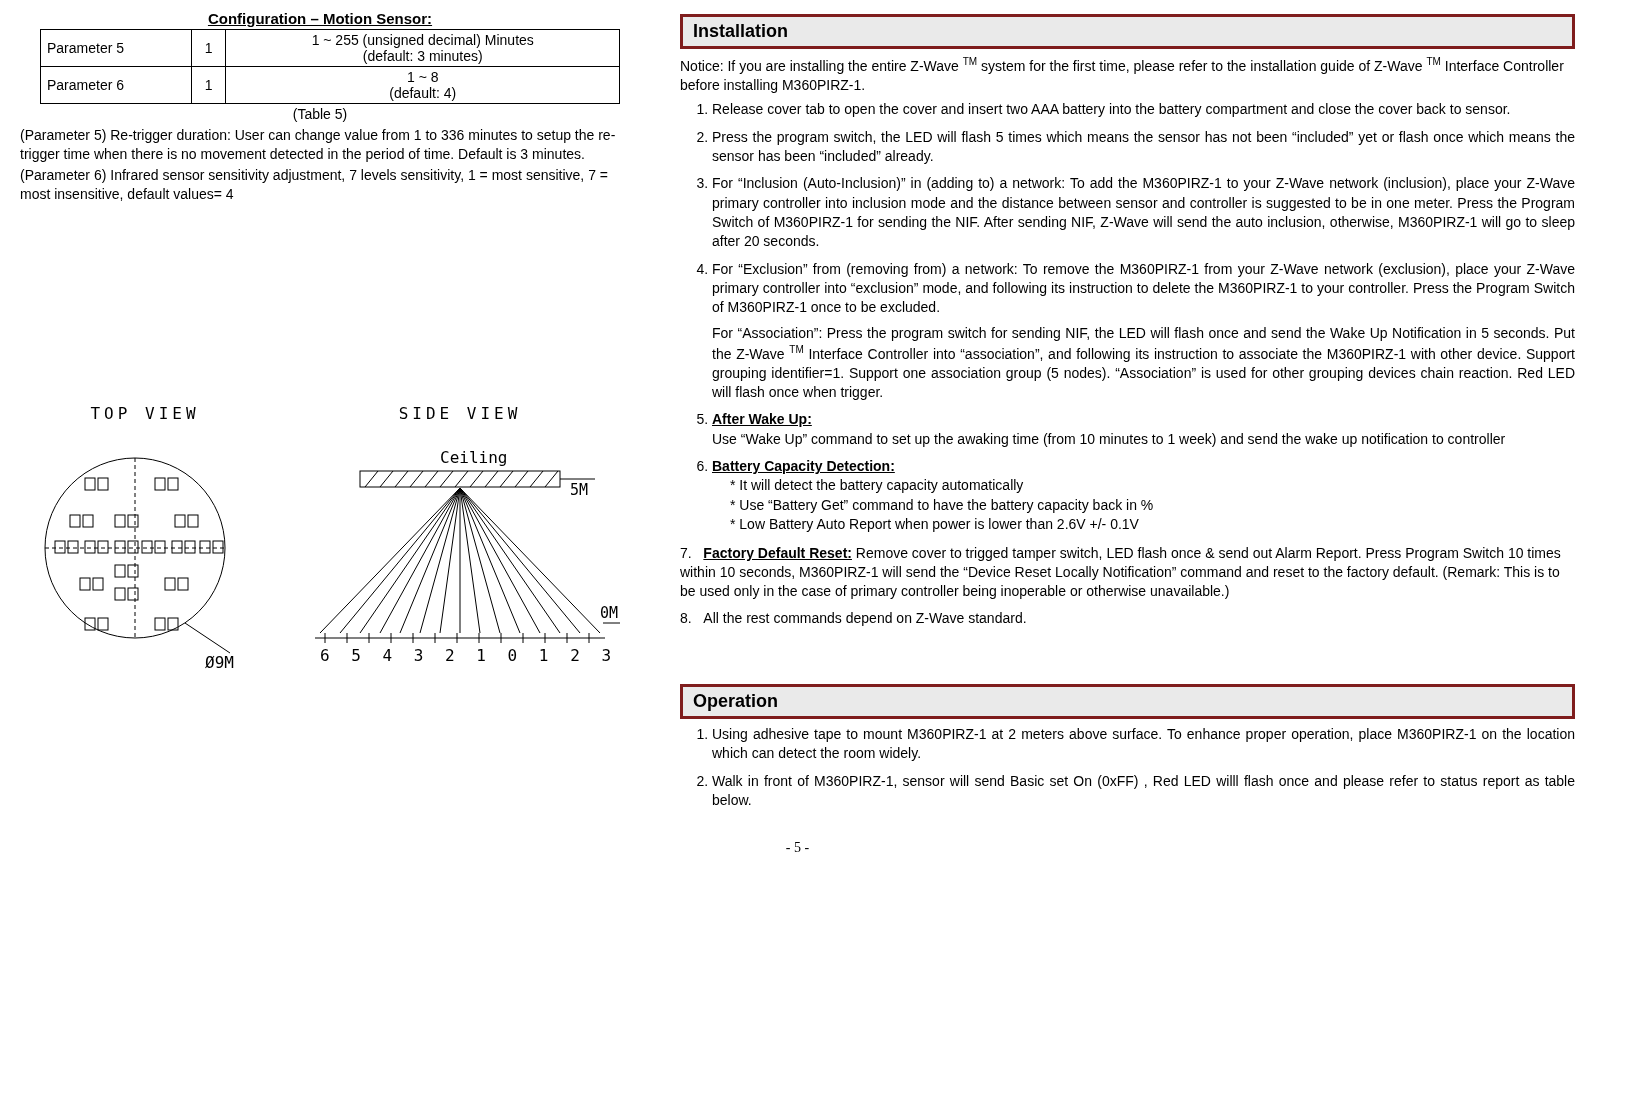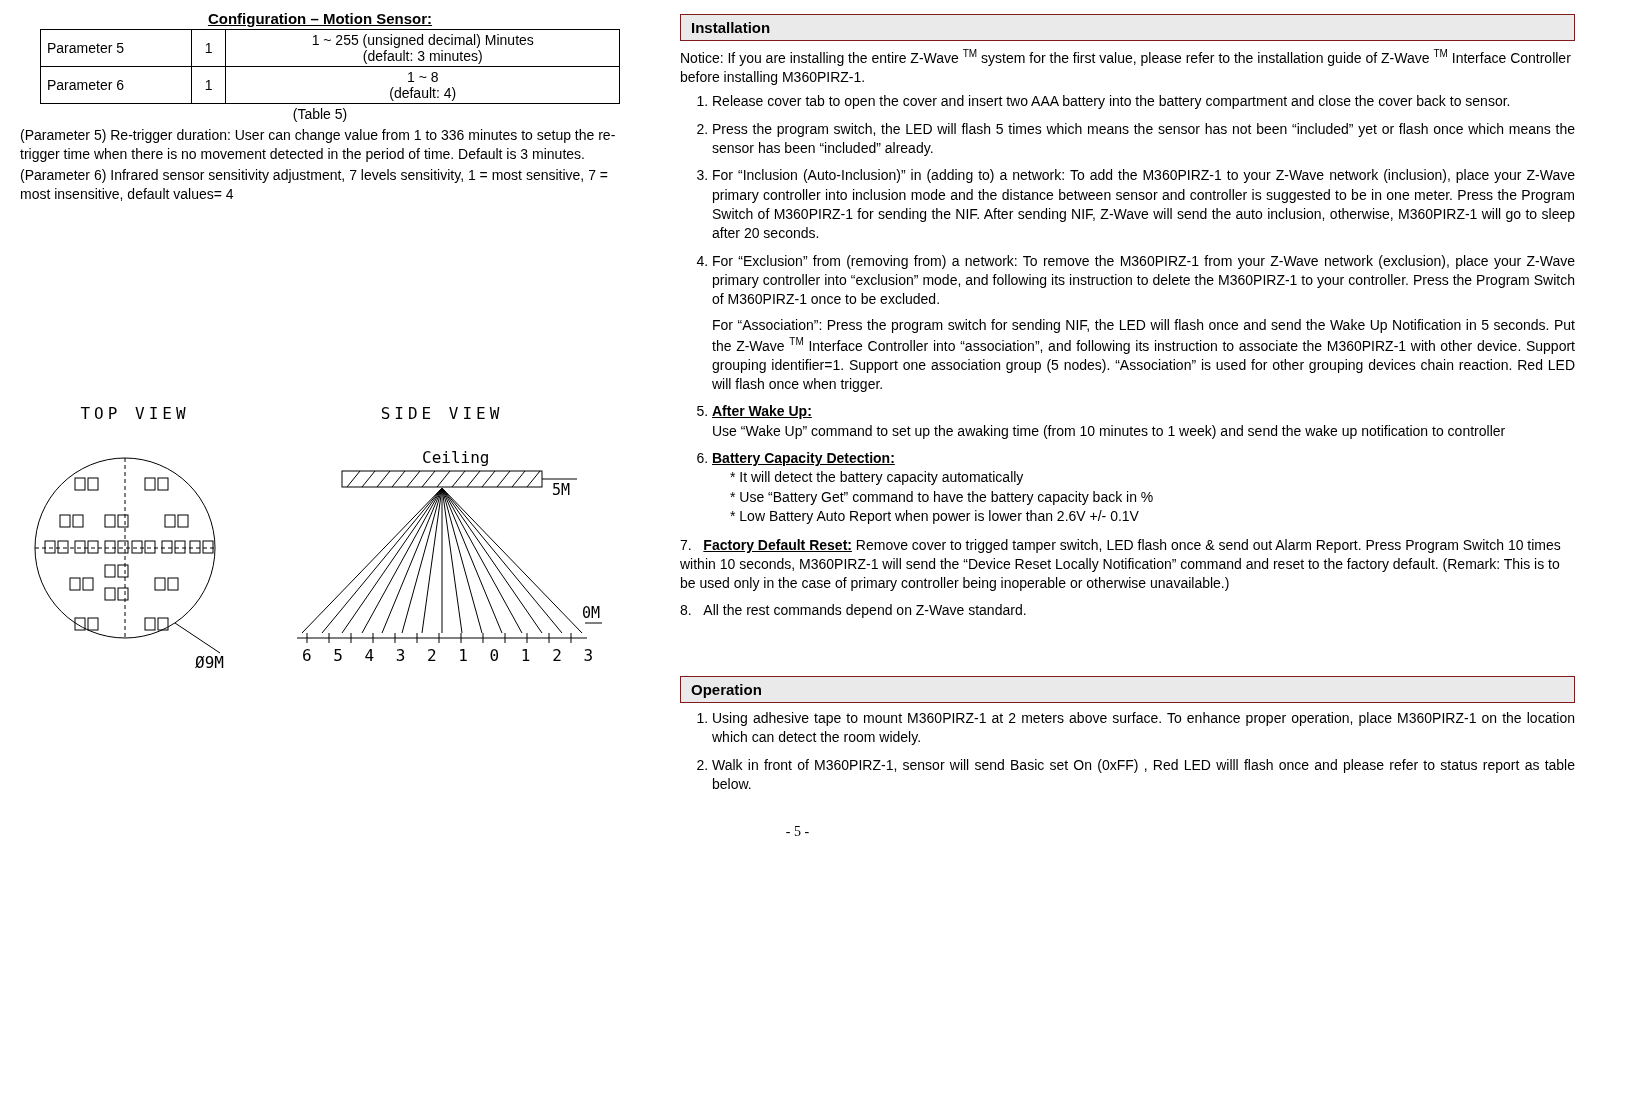--- a/index.html
+++ b/index.html
@@ -41,28 +41,28 @@
   table.config td.left { text-align: left; }
   .caption { text-align: center; font-size: 14px; margin: 2px 0 4px 0;}
   .para { margin: 2px 0; line-height: 1.35; font-size: 14px; }
   .bold { font-weight: normal; }
   .diagram-area {
     margin-top: 200px;
     font-family: monospace;
     font-size: 18px;
   }
   .diagram-title { font-family: monospace; font-size: 18px; letter-spacing: 2px; margin-bottom: 30px;}
-  .views-row { display:flex; gap:32px; align-items:flex-start; }
+  .views-row { display:flex; gap:40px; align-items:flex-start;justify-content:flex-end; }
   .view-label { font-family: monospace; font-size: 16px; text-align:center; letter-spacing:4px; margin-bottom:10px;}
   .section-header {
     background: #eaeaea;
-    border: 1px solid #7f1d1d;
+    border: 3px solid #7f1d1d;
     padding: 4px 10px;
     font-weight: bold;
-    font-size: 15px;
+    font-size: 18px;
     margin: 4px 0 6px 0;
   }
   ol.steps { margin: 4px 0 10px 0; padding-left: 32px; }
   ol.steps > li { margin-bottom: 8px; line-height: 1.38; font-size: 14px; text-align: justify;}
   .sub-block { margin-top: 6px; }
   .underline-bold { font-weight: bold; text-decoration: underline; }
   .indent-star { padding-left: 18px; }
   .page-number { text-align:center; margin-top:20px; font-family: Georgia, serif;}
   sup { font-size: 10px; }
   .notice { margin: 2px 0 6px 0; line-height:1.35; font-size:14px;}
@@ -210,21 +210,21 @@
             <text x="20" y="228" font-family="monospace" font-size="16" letter-spacing="6">6 5 4 3 2 1 0 1 2 3 4 5 6M</text>
           </svg>
         </div>
       </div>
     </div>
   </div>
 
   <div class="col col-right">
     <div class="section-header">Installation</div>
     <div class="notice">
-      <span>Notice: If you are installing the entire Z-Wave </span><sup>TM</sup><span> system for the first value, please refer to the installation guide of Z-Wave </span><sup>TM</sup><span> Interface Controller before installing M360PIRZ-1.</span>
+      <span>Notice: If you are installing the entire Z-Wave </span><sup>TM</sup><span> system for the first time, please refer to the installation guide of Z-Wave </span><sup>TM</sup><span> Interface Controller before installing M360PIRZ-1.</span>
     </div>
     <ol class="steps">
       <li>Release cover tab to open the cover and insert two AAA battery into the battery compartment and close the cover back to sensor.</li>
       <li>Press the program switch, the LED will flash 5 times which means the sensor has not been “included” yet or flash once which means the sensor has been “included” already.</li>
       <li>
         <span class="bold">For “Inclusion (Auto-Inclusion)”</span><span> in (adding to) a network: To add the M360PIRZ-1 to your Z-Wave network (inclusion), place your Z-Wave primary controller into inclusion mode and the distance between sensor and controller is suggested to be in one meter.    Press the Program Switch of M360PIRZ-1 for sending the NIF. After sending NIF, Z-Wave will send the auto inclusion, otherwise, M360PIRZ-1 will go to sleep after 20 seconds.</span>
       </li>
       <li>
         <span class="bold">For “Exclusion”</span><span> from (removing from) a network: To remove the M360PIRZ-1 from your Z-Wave network (exclusion), place your Z-Wave primary controller into “exclusion” mode, and following its instruction to delete the M360PIRZ-1 to your controller.    Press the Program Switch of M360PIRZ-1 once to be excluded.</span>
         <div class="sub-block">

